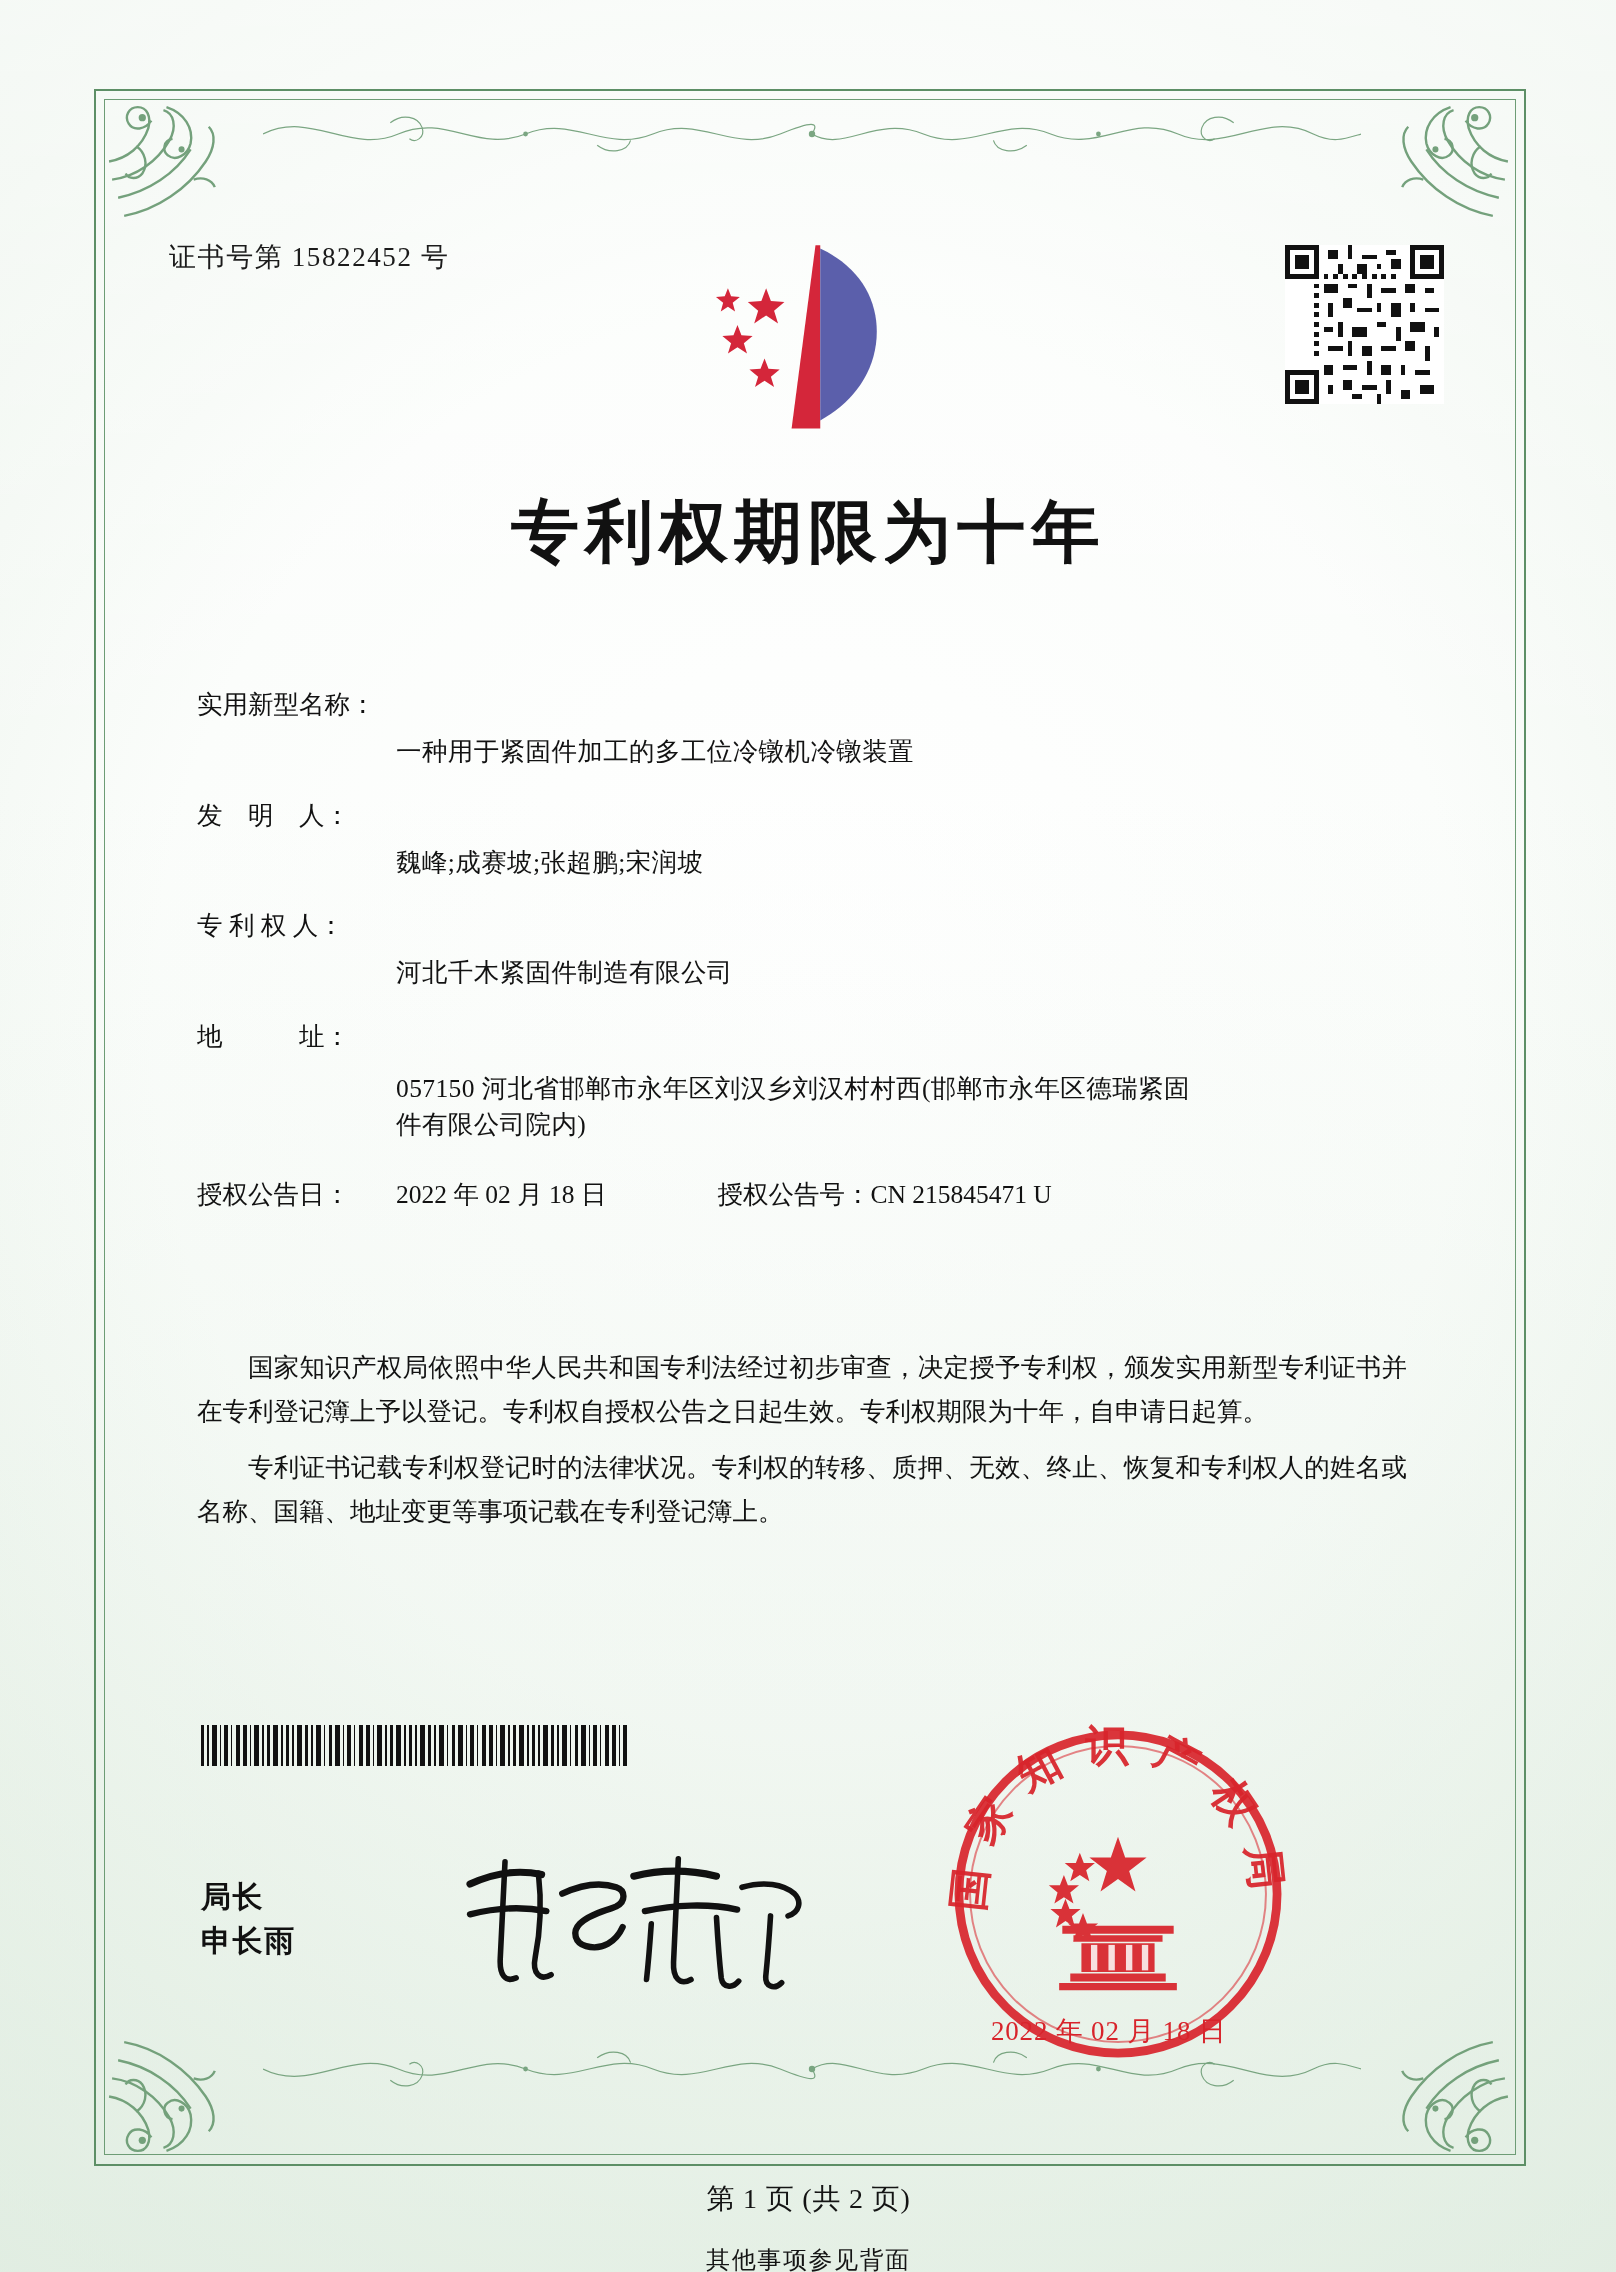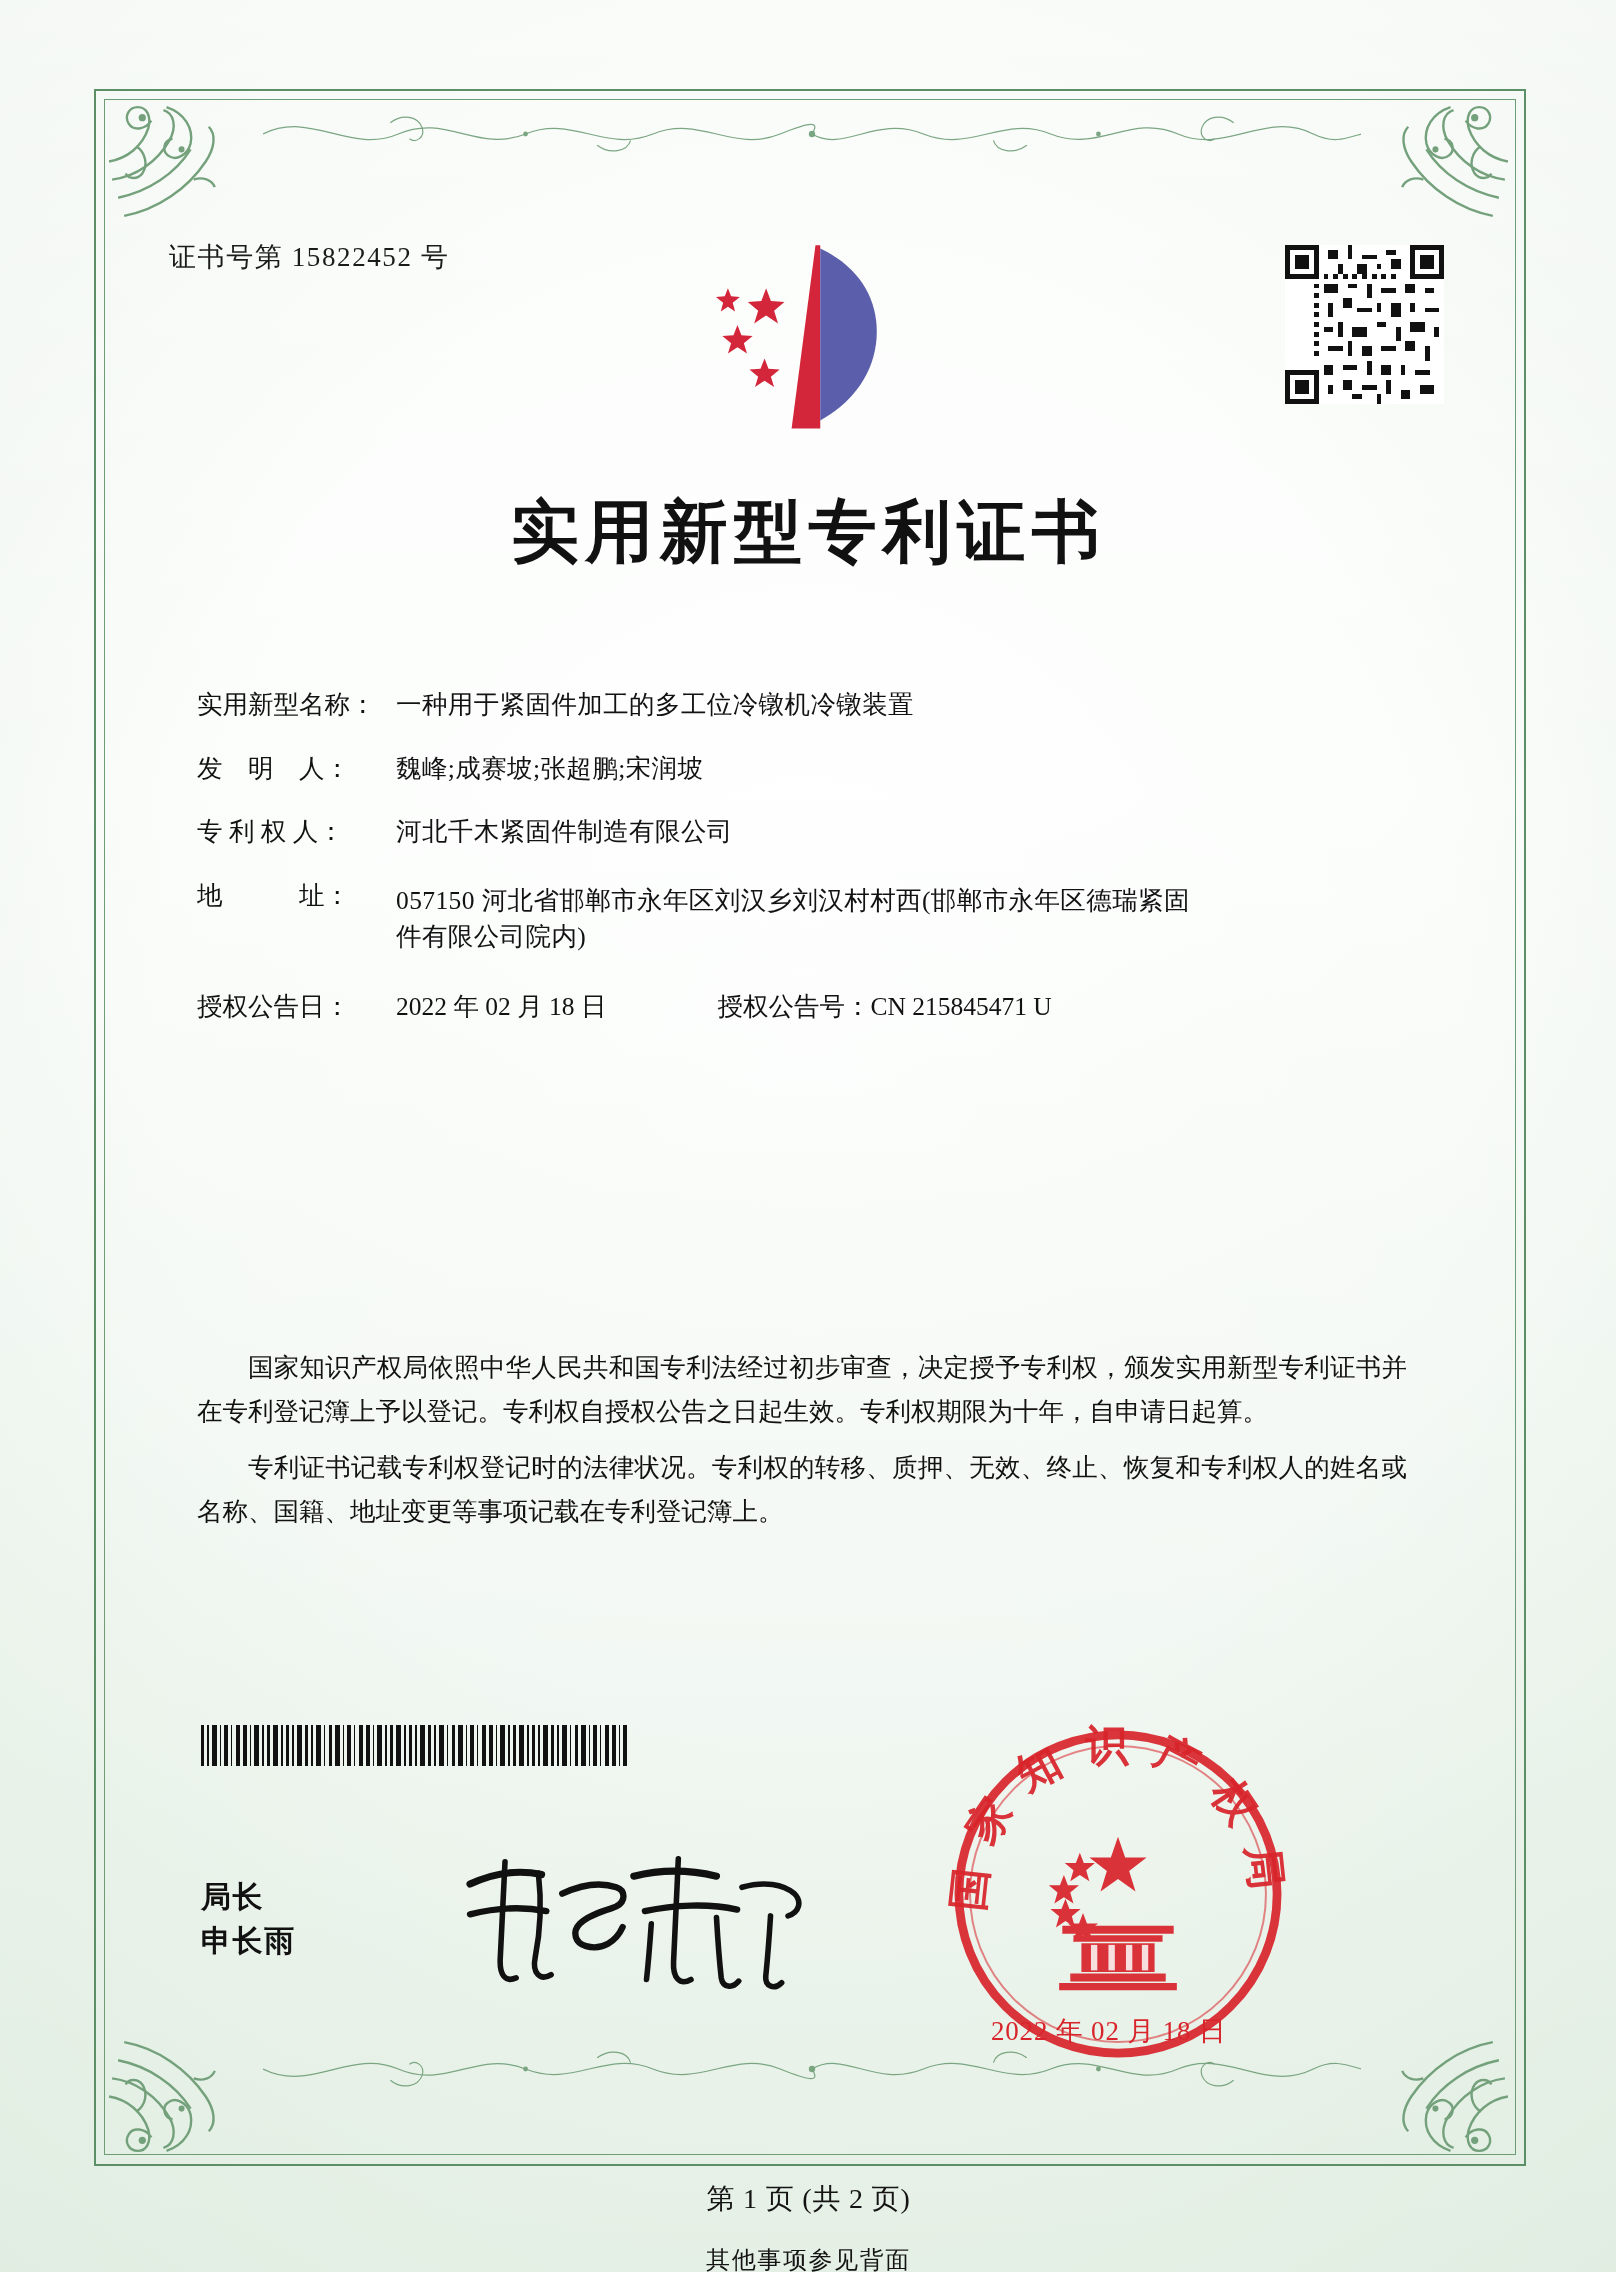--- a/index.html
+++ b/index.html
@@ -139,20 +139,21 @@
   }
   .field-label {
     width: 199px;
     flex: 0 0 199px;
     letter-spacing: 0px;
   }
   .field-value {
     flex: 1 1 auto;
     white-space: normal;
     letter-spacing: 0.4px;
+    margin-top: 47px;
   }
   .field-value.wrap { max-width: 796px; line-height: 1.45; }
 
   .row-inline { display: flex; align-items: flex-start; }
   .inline-sep { width: 111px; flex: 0 0 111px; }
   .inline-label { flex: 0 0 auto; }
 
   
   .paragraphs {
     position: absolute;
@@ -431,21 +432,21 @@
         <rect x="16" y="29" width="3" height="1"></rect>
           <rect x="21" y="28" width="1" height="3"></rect>
         <rect x="24" y="30" width="2" height="2"></rect>
           <rect x="28" y="29" width="3" height="2"></rect>
         <rect x="14" y="31" width="2" height="1"></rect>
           <rect x="19" y="31" width="1" height="2"></rect>
       </g>
     </svg>
   </div>
 
-  <div class="main-title">实用新型专利证书</div>
+  <div class="main-title">专利权期限为十年</div>
 
   <div class="fields">
 
     <div class="field-row">
       <div class="field-label">实用新型名称：</div>
       <div class="field-value">一种用于紧固件加工的多工位冷镦机冷镦装置</div>
     </div>
 
     <div class="field-row">
       <div class="field-label">发　明　人：</div>

